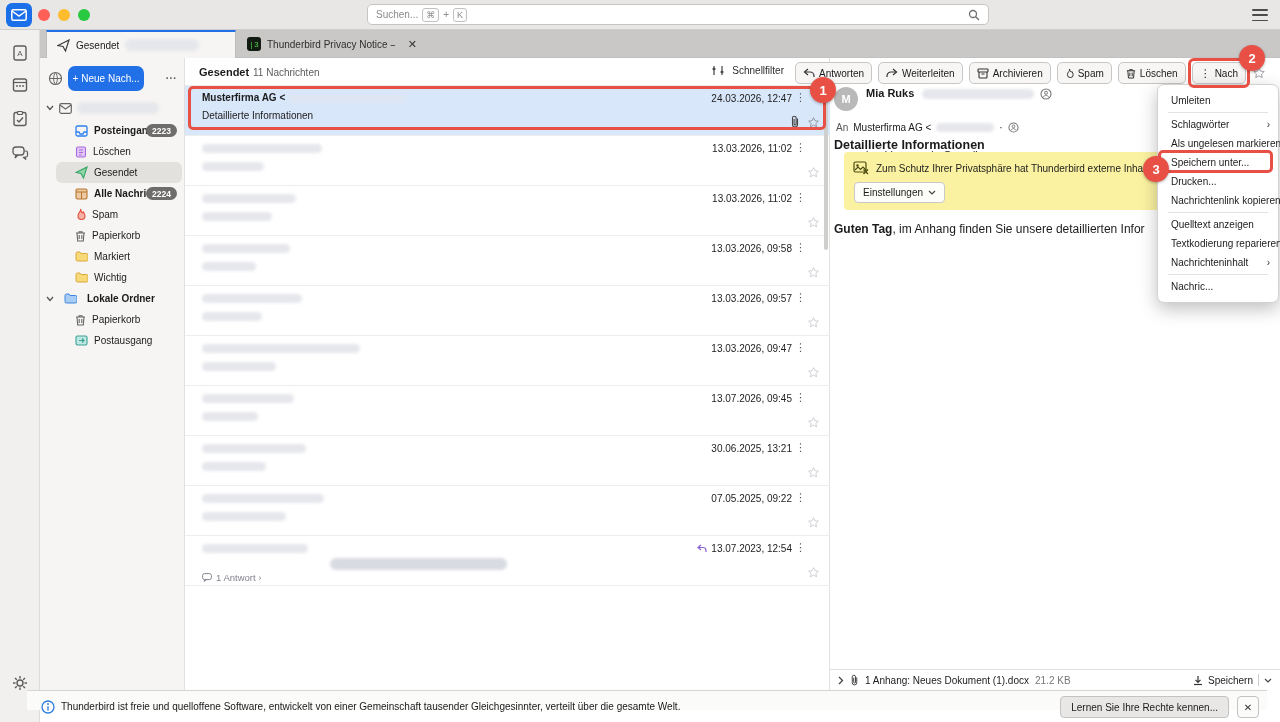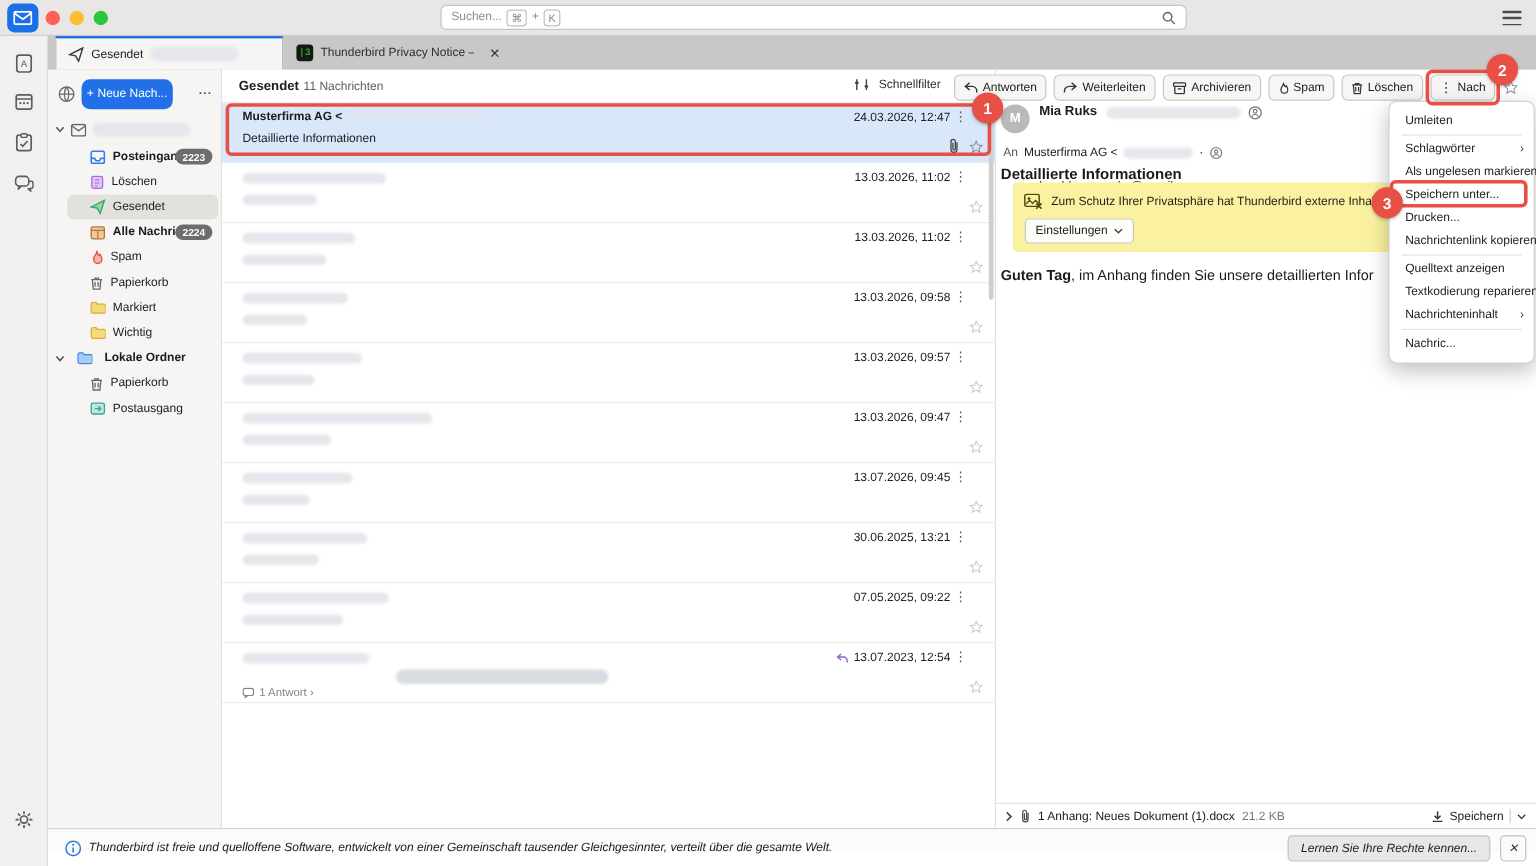--- a/index.html
+++ b/index.html
@@ -92,21 +92,21 @@
   .att-right { margin-left:auto; display:flex; align-items:center; gap:5px; }
   .att-div { width:1px; height:12px; background:#ccc; }
 
   
   .cmenu { position:absolute; left:1157px; top:84px; width:122px; background:#fff; border:1px solid #d3d2d1; border-radius:7px; box-shadow:0 6px 18px rgba(0,0,0,.25); padding:6px 0; z-index:40; }
   .mi { height:19px; display:flex; align-items:center; padding:0 8px 0 13px; white-space:nowrap; }
   .mi-arrow { margin-left:auto; color:#333; }
   .msep { height:1px; background:#e4e3e2; margin:2px 10px; }
 
   
-  .statusbar { position:absolute; left:40px; top:690px; width:1240px; height:20px; background:#fbfbfa; border-top:1px solid #d6d5d4;font-style:italic; }
+  .statusbar { position:absolute; left:27px; top:690px; width:1240px; height:20px; background:#fbfbfa; border-top:1px solid #d6d5d4; }
   .sb-text { position:absolute; left:34px; top:10px; color:#191919; }
   .sb-btn { position:absolute; right:38px; top:5px; height:22px; display:flex; align-items:center; padding:0 10px; background:#e8e7e5; border:1px solid #c4c3c2; border-radius:4px; }
   .sb-close { position:absolute; right:8px; top:5px; width:22px; height:22px; border:1px solid #c4c3c2; border-radius:4px; background:#fbfbfa; display:flex; align-items:center; justify-content:center; color:#333; }
   .sb-info { position:absolute; left:14px; top:9px; }
 
   
   .anno-box { position:absolute; border:3px solid #e85045; border-radius:5px; z-index:50; pointer-events:none; }
   .anno-circle { position:absolute; width:26px; height:26px; border-radius:50%; background:#e85045; color:#fff; font-size:13px; font-weight:bold; display:flex; align-items:center; justify-content:center; z-index:55; box-shadow:0 1px 3px rgba(0,0,0,.3); }
   .box1 { left:188px; top:86px; width:638px; height:44px; }
   .circle1 { left:810px; top:77px; }

